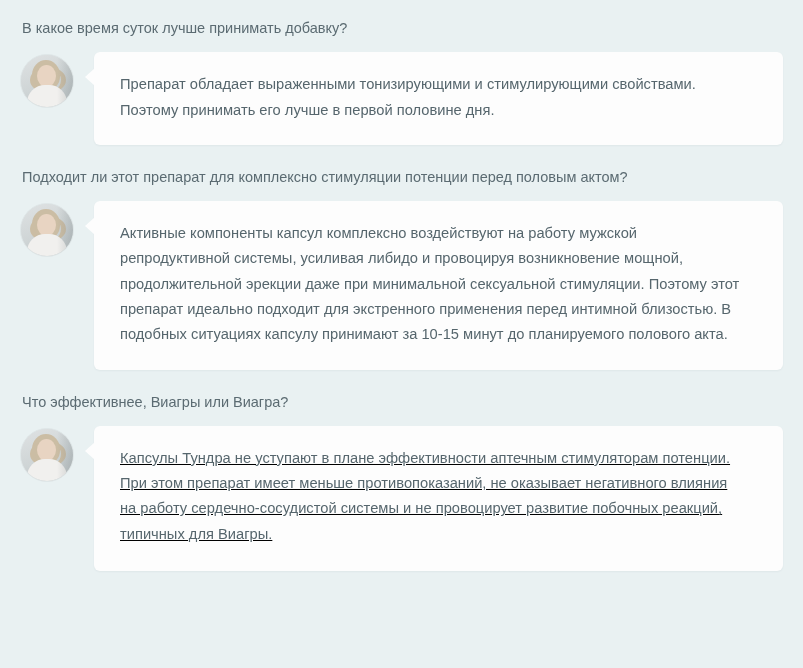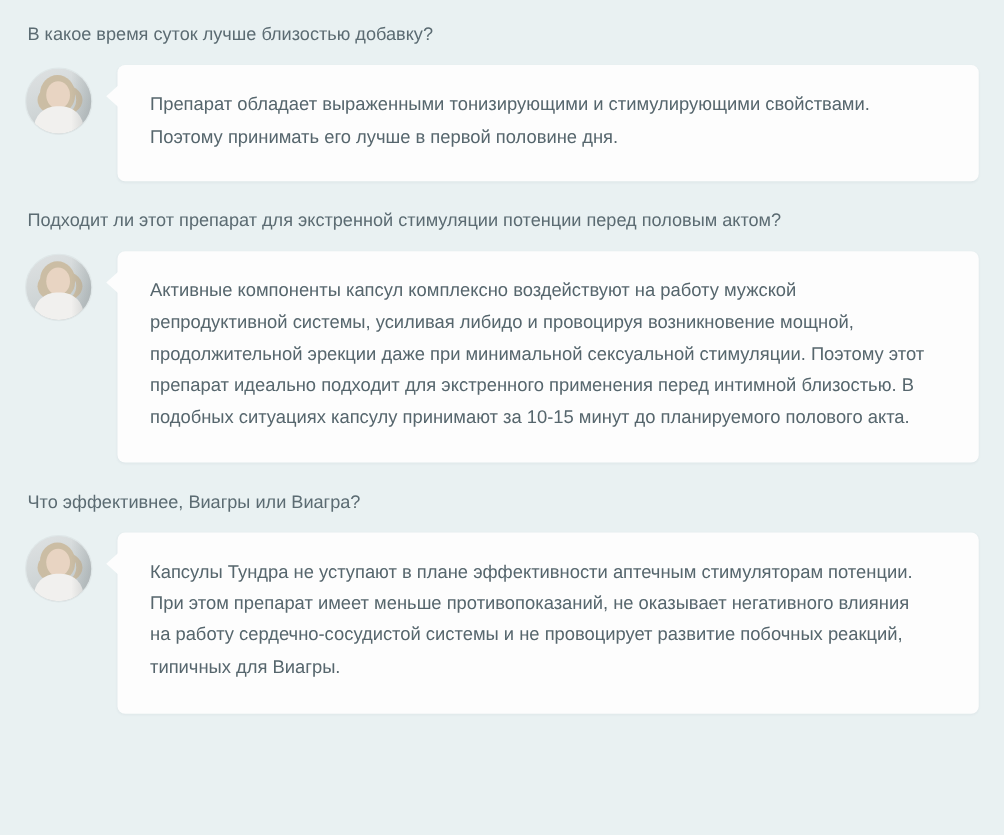--- a/index.html
+++ b/index.html
@@ -124,46 +124,46 @@
     border-right: 10px solid #fdfdfd;
   }
 
   .bubble p {
     margin: 0;
     font-size: 14.7px;
     line-height: 1.72;
     color: #56666d;
   }
 
-  .block-2 .bubble { padding-bottom: 24px; }
+  .block-2 .bubble { padding-bottom: 24px; text-decoration: underline; }
 </style>
 </head>
 <body>
 
 <div class="faq-wrap">
 
   <div class="qa-block block-0">
-    <p class="question">В какое время суток лучше близостью добавку?</p>
+    <p class="question">В какое время суток лучше принимать добавку?</p>
     <div class="answer-row">
       <div class="avatar">
         <span class="ph-bg"></span>
         <span class="ph-hair"></span>
         <span class="ph-hair-side"></span>
         <span class="ph-face"></span>
         <span class="ph-body"></span>
         <span class="ph-shadow"></span>
       </div>
       <div class="bubble">
         <p>Препарат обладает выраженными тонизирующими и стимулирующими свойствами. Поэтому принимать его лучше в первой половине дня.</p>
       </div>
     </div>
   </div>
 
   <div class="qa-block block-1">
-    <p class="question">Подходит ли этот препарат для экстренной стимуляции потенции перед половым актом?</p>
+    <p class="question">Подходит ли этот препарат для комплексно стимуляции потенции перед половым актом?</p>
     <div class="answer-row">
       <div class="avatar">
         <span class="ph-bg"></span>
         <span class="ph-hair"></span>
         <span class="ph-hair-side"></span>
         <span class="ph-face"></span>
         <span class="ph-body"></span>
         <span class="ph-shadow"></span>
       </div>
       <div class="bubble">

